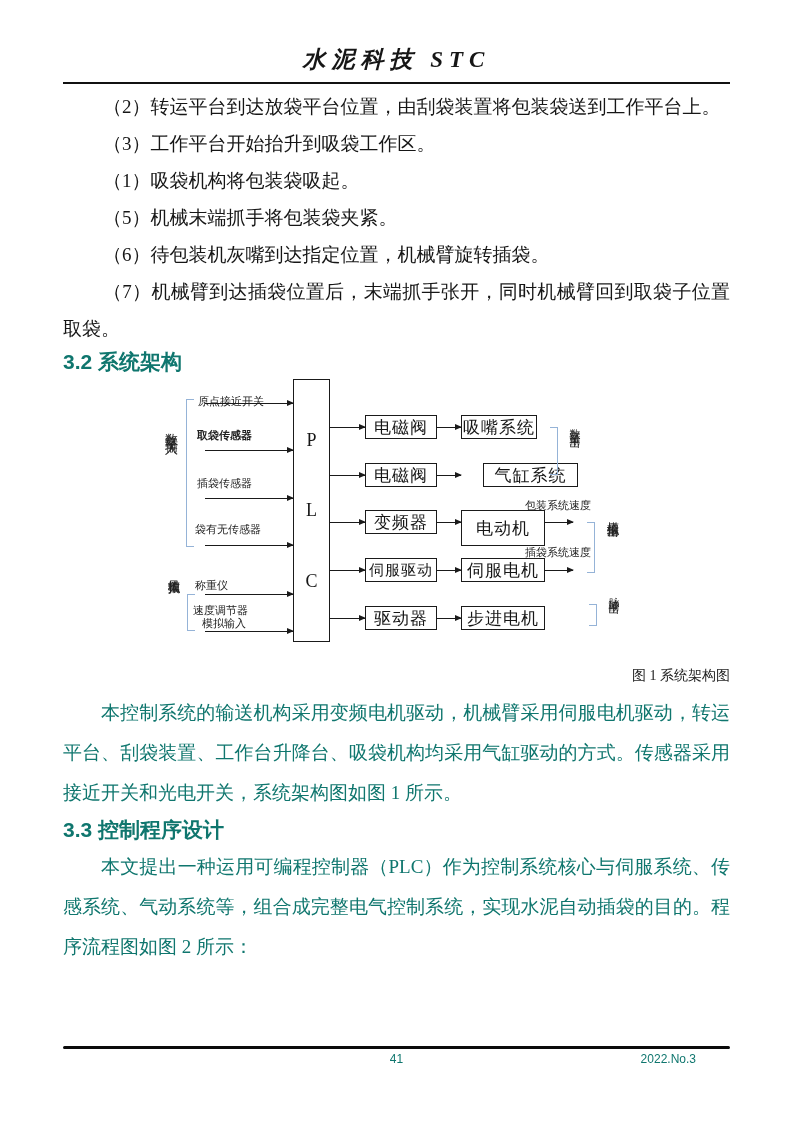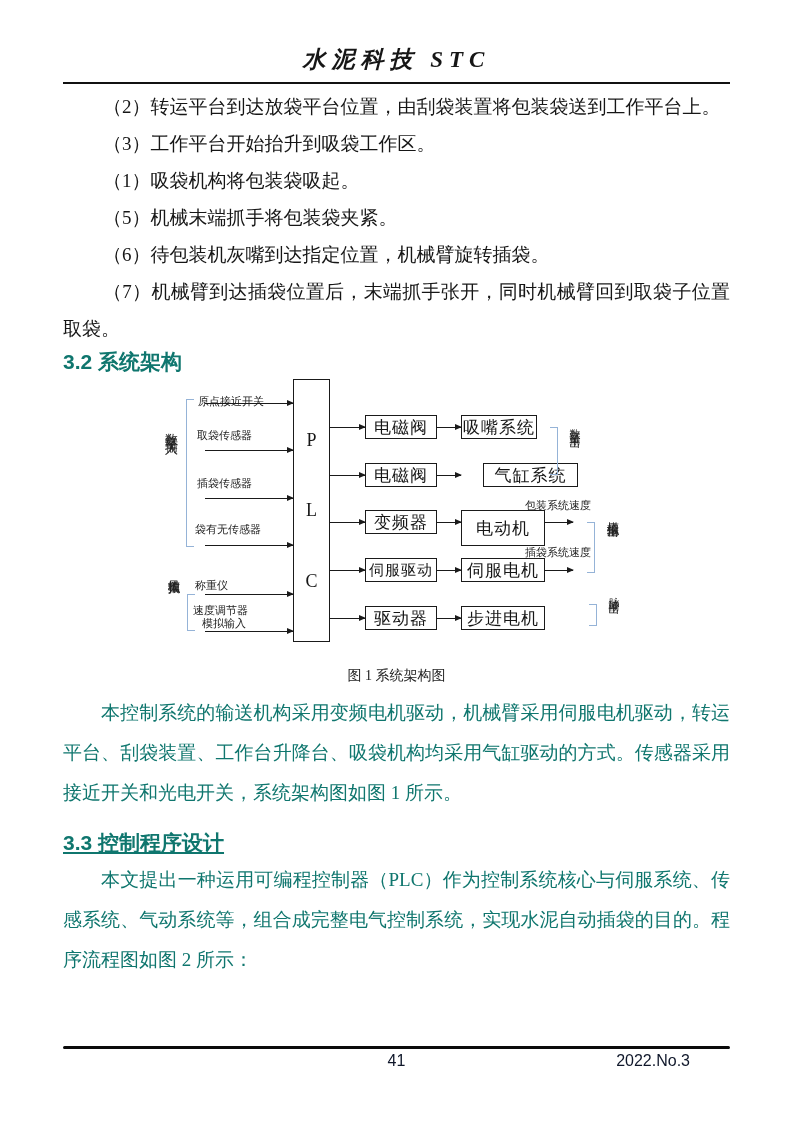--- a/index.html
+++ b/index.html
@@ -41,21 +41,21 @@
     color:#161616;
   }
   .section-heading {
     font-family:"Liberation Sans","DejaVu Sans",sans-serif;
     font-weight:bold;
     font-size:21px;
     line-height:26px;
     color:#0f766e;
   }
   .heading-32 { margin-top:2px; }
-  .heading-33 { margin-top:17px;text-decoration:underline; }
+  .heading-33 { margin-top:4px; }
   .body-para {
     font-size:19px;
     line-height:40px;
     text-indent:38px;
     text-align:justify;
     color:#0f766e;
   }
   .para-1 { margin-top:8px; }
   .para-2 { margin-top:4px; }
 
@@ -118,52 +118,52 @@
     letter-spacing:2px;
     color:#222;
     white-space:nowrap;
   }
   .bracket { position:absolute; width:8px; }
   .bracket.open-right { border-left:1.5px solid #95b3d7; border-top:1.5px solid #95b3d7; border-bottom:1.5px solid #95b3d7; }
   .bracket.open-left  { border-right:1.5px solid #95b3d7; border-top:1.5px solid #95b3d7; border-bottom:1.5px solid #95b3d7; }
 
   .figure-caption {
     margin-top:12px;
-    text-align:center;
+    text-align:right;
     font-size:14px;
     color:#222;
   }
 
   
   .footer {
     position:absolute;
     left:63px; right:63px;
     top:1046px;
   }
   .footer-rule {
     border:none;
     border-top:3px solid #0a0a0a;
     border-radius:2px;
   }
   .footer-row {
     position:relative;
     margin-top:3px;
     height:18px;
     font-family:"Liberation Sans","DejaVu Sans",sans-serif;
-    font-size:16px;
-    color:#0f172a;
+    font-size:12px;
+    color:#0f766e;
   }
   .page-number {
     position:absolute;
     left:0; right:0;
     text-align:center;
   }
   .issue-number {
     position:absolute;
-    right:40px;
+    right:34px;
   }
 </style>
 </head>
 <body>
 
 <div class="page">
   <div class="content">
 
     <div class="journal-title">水泥科技 STC</div>
     <hr class="header-rule">
@@ -181,21 +181,21 @@
 
     <div class="figure-area">
 
       <div class="plc-box">
         <span>P</span>
         <span>L</span>
         <span>C</span>
       </div>
 
       <span class="io-label" style="left:135px;top:19px;">原点接近开关</span>
-      <span class="io-label" style="left:134px;top:53px;">取袋传感器</span>
+      <span class="io-label" style="left:134px;top:53px;font-weight:bold;">取袋传感器</span>
       <span class="io-label" style="left:134px;top:101px;">插袋传感器</span>
       <span class="io-label" style="left:132px;top:147px;">袋有无传感器</span>
       <span class="io-label" style="left:132px;top:203px;">称重仪</span>
       <span class="io-label" style="left:130px;top:228px;">速度调节器</span>
       <span class="io-label" style="left:139px;top:241px;">模拟输入</span>
 
       <div class="arrow" style="left:142px;top:28px;width:88px;"></div>
       <div class="arrow" style="left:142px;top:75px;width:88px;"></div>
       <div class="arrow" style="left:142px;top:123px;width:88px;"></div>
       <div class="arrow" style="left:142px;top:170px;width:88px;"></div>

